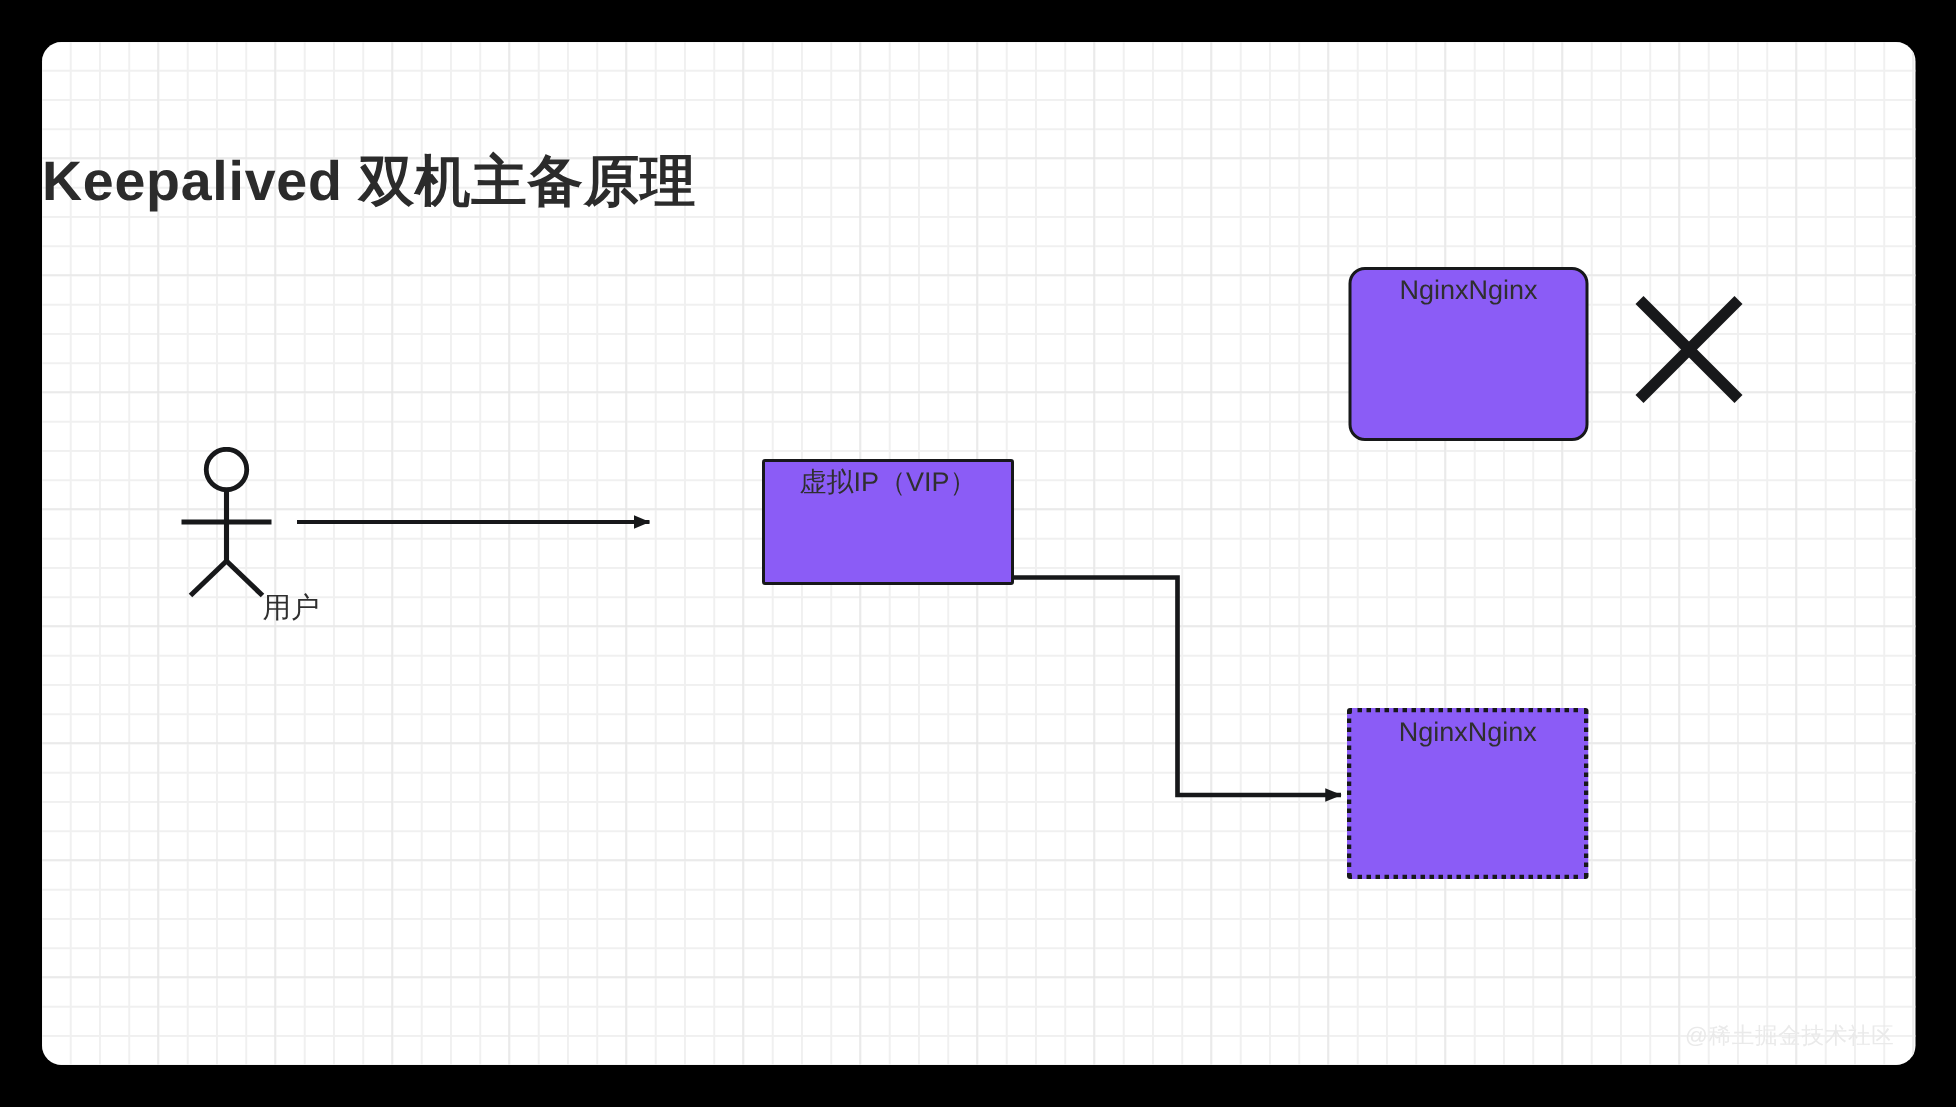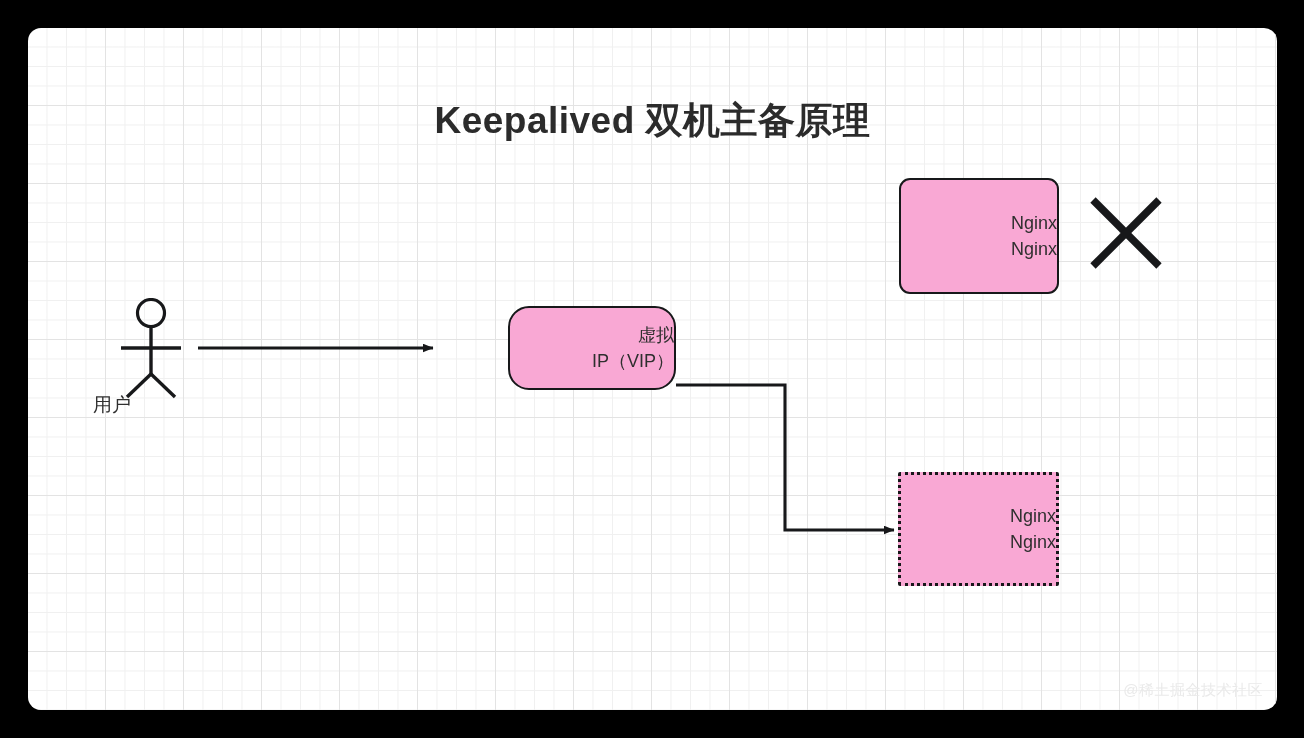--- a/index.html
+++ b/index.html
@@ -51,36 +51,34 @@
     background-size: 78px 78px;
     background-position: -1px -1px;
   }
 
   
   #diagram-title {
     position: absolute;
     left: 0;
     top: 68px;
     width: 1249px;
-    text-align: center;
     font-size: 37px;
     font-weight: 600;
     color: #2b2b2b;
     letter-spacing: 0.5px;
     white-space: nowrap;
   }
 
   
   .node {
     position: absolute;
     box-sizing: border-box;
-    background: #f9a8d4;
+    background: #8b5cf6;
     display: flex;
-    flex-direction: column;
-    align-items: flex-end;
+    align-items: flex-start;
     justify-content: center;
     color: #2f2f2f;
     line-height: 1.45;
   }
   .node .line {
     display: block;
     white-space: nowrap;
   }
 
   #node-master {
@@ -102,39 +100,39 @@
     border-radius: 2px;
     font-size: 18px;
   }
 
   #node-vip {
     left: 480px;   
     top: 278px;    
     width: 168px;
     height: 84px;
     border: 2.6px solid #17181a;
-    border-radius: 21px;
+    border-radius: 2px;
     font-size: 18px;
   }
   #node-vip .line-cn { font-size: 18px; }
 
   
   #actor-user {
     position: absolute;
     left: 65px;   
     top: 270px;   
     width: 120px;
     height: 130px;
   }
   #actor-user-label {
     position: absolute;
     left: 65px;
     top: 364px;
     width: 120px;
-    text-align: left;
+    text-align: right;
     font-size: 19px;
     color: #2f2f2f;
     white-space: nowrap;
   }
 
   
   #connectors {
     position: absolute;
     left: 0; top: 0;
     width: 1249px;

